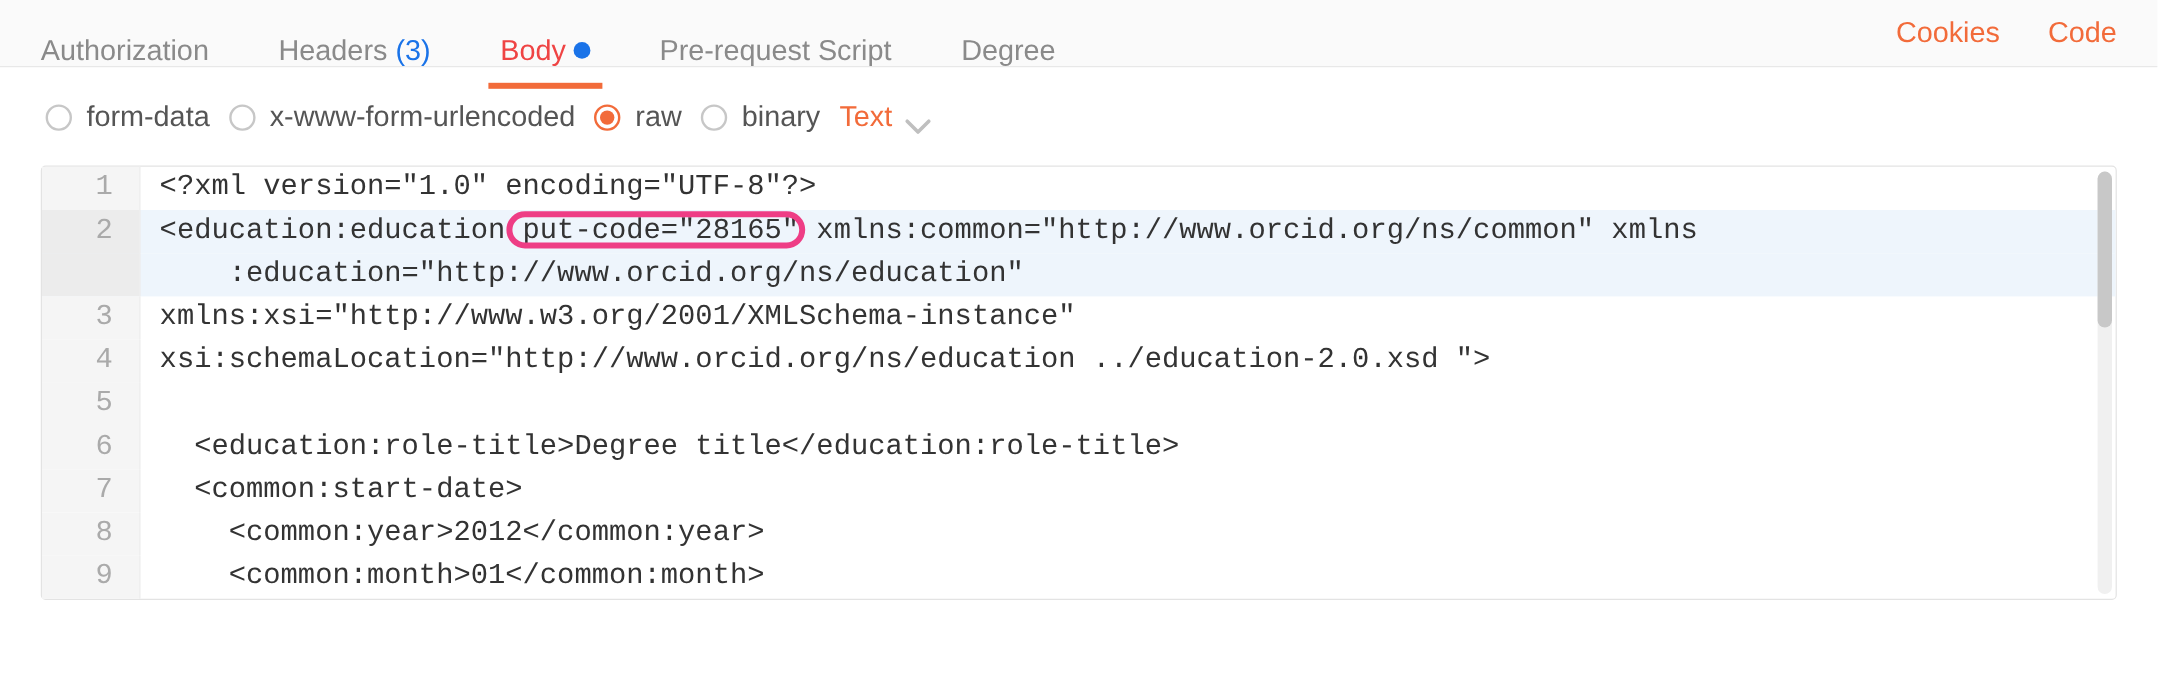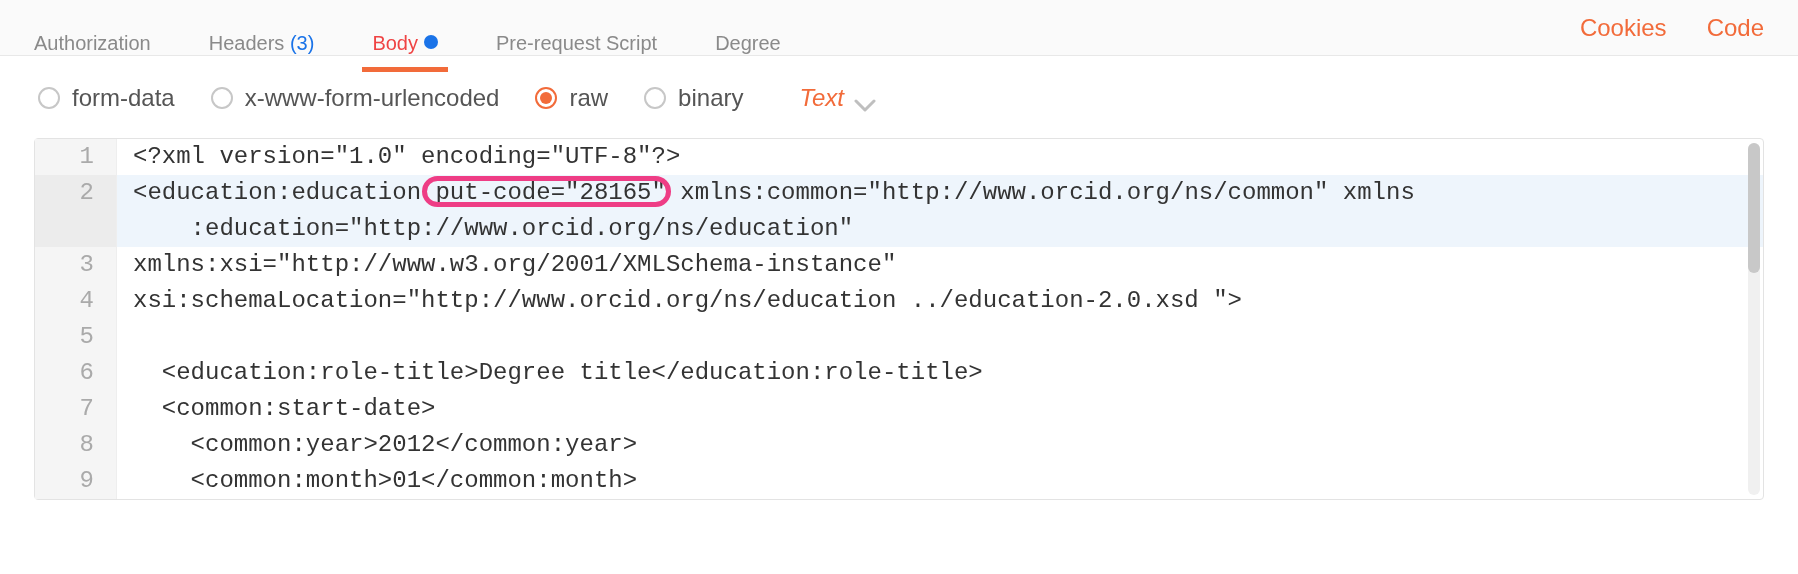--- a/index.html
+++ b/index.html
@@ -12,21 +12,21 @@
   }
   .top-tabs {
     display: flex;
     align-items: center;
     height: 56px;
     border-bottom: 1px solid #e8e8e8;
     padding: 0 34px;
     background: #fafafa;
   }
   .tab {
-    font-size: 20px;
+    font-size: 24px;
     color: #8a8a8a;
     padding: 0 0 14px 0;
     margin-right: 58px;
     cursor: pointer;
     position: relative;
     top: 7px;
     margin-top: 31px;
   }
   .tab .count {
     color: #1a73e8;
@@ -61,21 +61,21 @@
   }
   .top-right .link {
     color: #f26b3a;
     font-size: 24px;
     cursor: pointer;
   }
   .body-types {
     display: flex;
     align-items: center;
     padding: 28px 38px 18px 38px;
-    gap: 36px;
+    gap: 16px;
   }
   .radio-opt {
     display: flex;
     align-items: center;
     gap: 12px;
     cursor: pointer;
   }
   .radio {
     width: 22px;
     height: 22px;
@@ -98,23 +98,21 @@
     border-radius: 50%;
   }
   .radio-label {
     font-size: 24px;
     color: #555;
   }
   .format-select {
     display: flex;
     align-items: center;
     gap: 10px;
-    margin-left: 20px;
-    cursor: pointer;
-    font-style: italic;
+    cursor: pointer;
   }
   .format-select .lbl {
     color: #f26b3a;
     font-size: 24px;
   }
   .chev {
     width: 0;
     height: 0;
   }
   .chev svg { display: block; width: 22px; height: 16px; }

